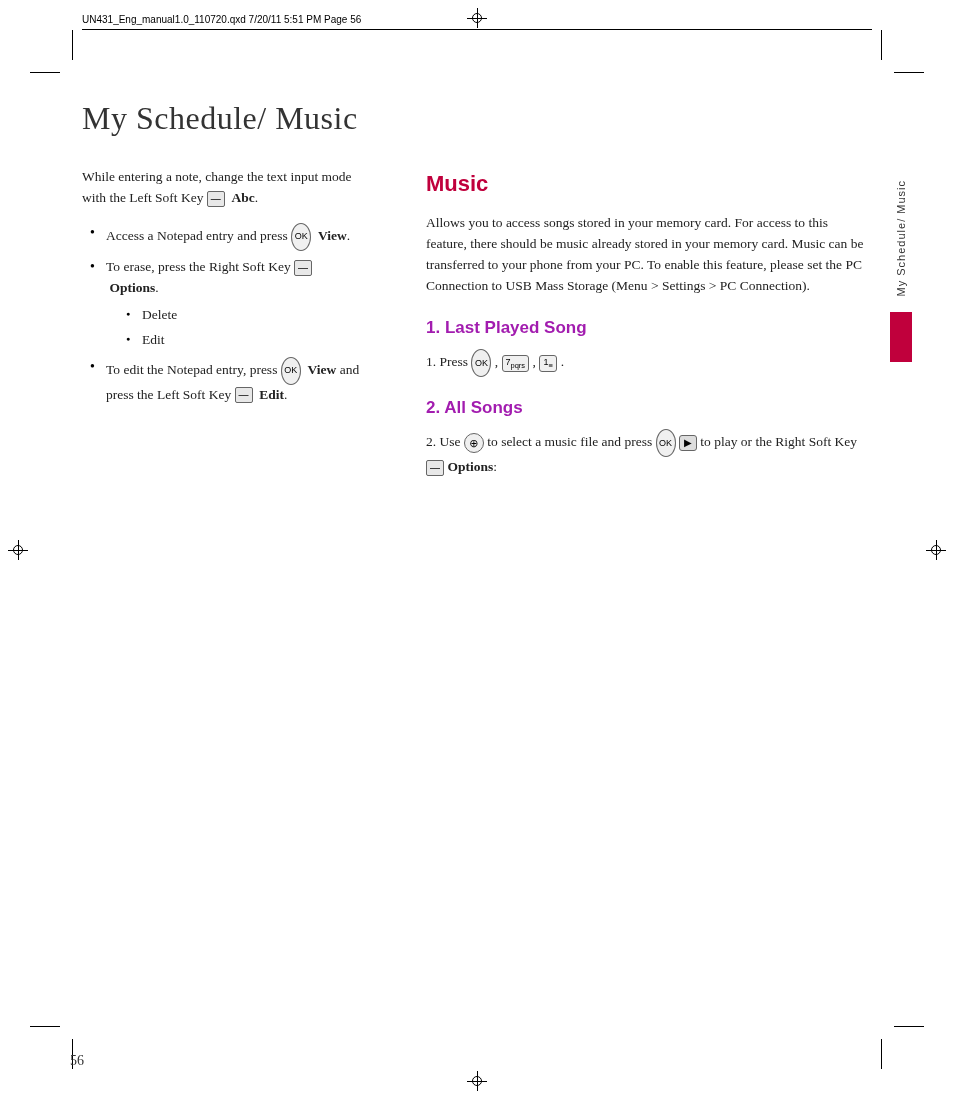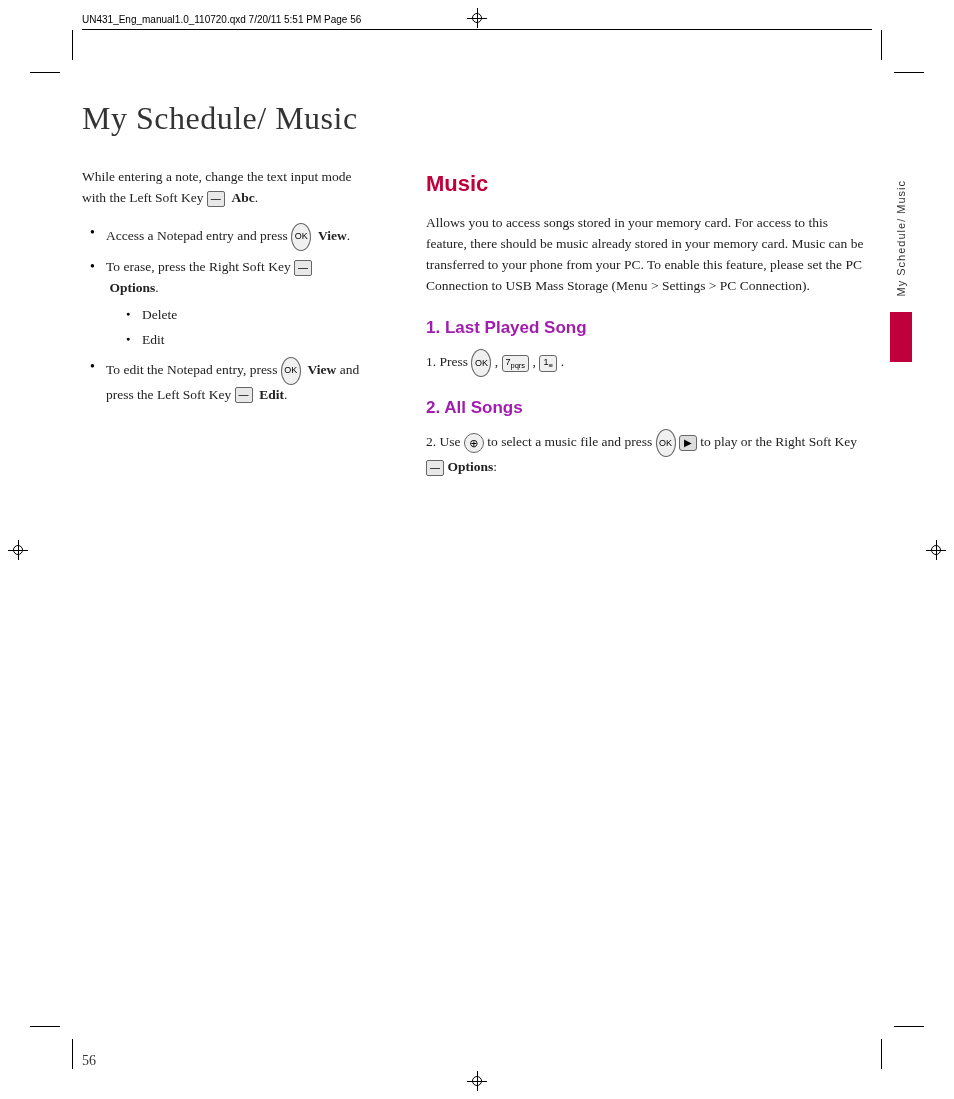--- a/index.html
+++ b/index.html
@@ -208,21 +208,21 @@
       top: 390px;
       width: 22px;
       height: 50px;
       background: #c0003c;
     }
 
     
     .page-number {
       position: absolute;
       bottom: 30px;
-      left: 82px;
+      left: 70px;
       font-size: 14px;
       color: #333;
     }
 
     
     .key-img {
       display: inline-block;
       border: 1.5px solid #666;
       border-radius: 3px;
       font-size: 9px;

